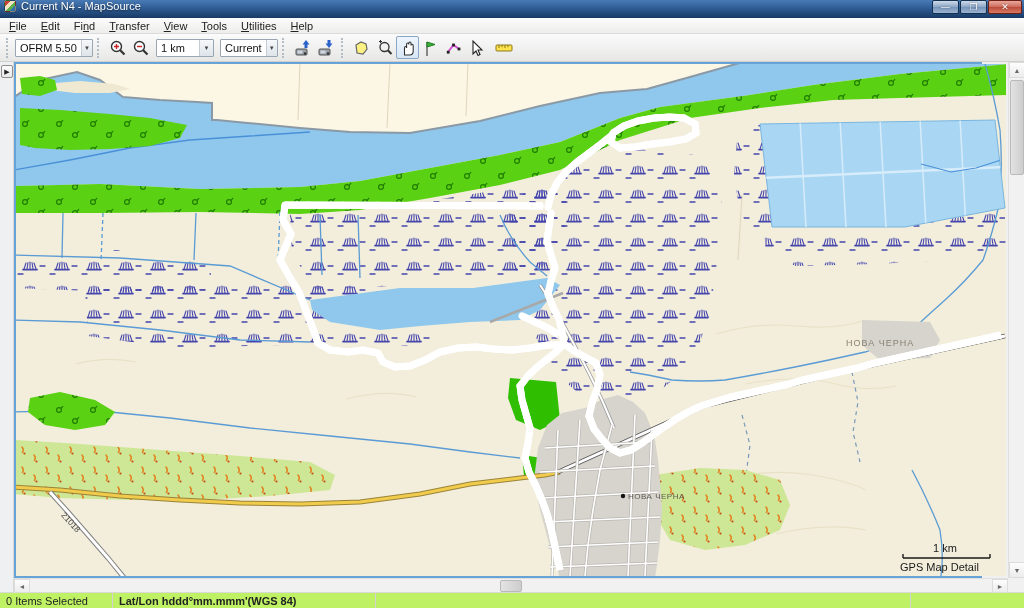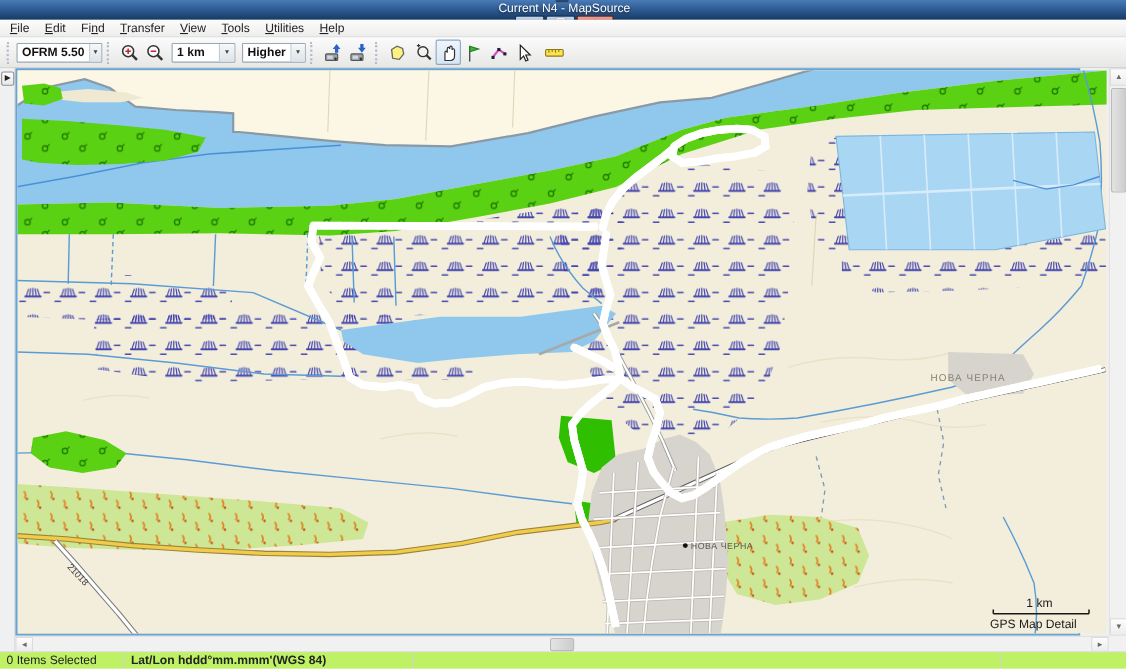--- a/index.html
+++ b/index.html
@@ -2,21 +2,21 @@
 <html style="--water: #8fc8ec; --ponds: #a9d6f2; --pondgrid: #d6ecfa; --forest: #5ad112; --forestink: #1f7d00; --marsh: #4545ae; --land: #f2eedb; --landtop: #fbf7e4; --sand: #efe9d2; --urban: #d7d4ce; --orchard: #cde796; --roadyellow: #f1cb4c; --track: #141414; --stream: #5b9bd5; --focus: #68a3d8;"><head>
 <meta charset="utf-8">
 <style>
   * { margin:0; padding:0; box-sizing:border-box; }
   html,body { width:1024px; height:608px; overflow:hidden; font-family:"Liberation Sans",sans-serif; }
   .window { width:1024px; height:608px; display:flex; flex-direction:column; background:#f0f0f0; }
 
   
   .titlebar { height:18px; background:linear-gradient(#3e6fa6 0%,#33629c 20%,#1c3f66 100%);
     background:linear-gradient(#4a7bb5 0%,#2f5d95 45%,#173a63 100%);
-    display:flex; align-items:center; padding:0 2px 0 4px;flex-direction:column; }
+    display:flex; padding:0 2px 0 4px; }
   .app-icon { width:12px; height:12px; border-radius:2px; margin-right:5px;
     background:linear-gradient(135deg,#c9443c 0 28%,#efe3c0 28% 55%,#58b04e 55% 75%,#2f6fae 75%);
     border:1px solid rgba(0,0,0,.4); }
   .title-text { color:#fff; font-size:11px; text-shadow:0 1px 2px rgba(0,0,0,.6); flex:1; }
   .winbtns { display:flex; gap:1px; }
   .winbtn { width:27px; height:14px; border:1px solid #14304f; border-radius:2px;
     color:#fff; font-size:9px; line-height:12px; text-align:center;
     background:linear-gradient(#cdd9ea,#8ca6c6 50%,#7593b8 50%,#9db4d2); text-shadow:0 0 2px rgba(0,0,0,.5); }
   .winbtn.close { width:34px; background:linear-gradient(#e8a99e,#cf6a5a 50%,#b94a39 50%,#d97a63); border-color:#6e1f14; }
 
@@ -24,21 +24,21 @@
   .menubar { height:16px; background:linear-gradient(#fcfcfc,#ededec); border-bottom:1px solid #dcdcdc;
     display:flex; align-items:center; font-size:11px; color:#222; padding-left:2px; }
   .menu-item { padding:1px 7px;text-align:right; }
   .menu-item u { text-decoration:underline; }
 
   
   .toolbar { height:28px; background:linear-gradient(#fbfbfb,#e7e7e6); border-bottom:1px solid #d0d0d0;
     display:flex; align-items:center; padding-left:2px; }
   .grip { width:5px; height:20px; border-left:2px dotted #b4bcc6; margin:0 4px; }
   .combo { height:18px; background:#fff; border:1px solid #9aa7b3; display:flex; align-items:center;
-    font-size:11px; color:#111; border-radius:1px;font-weight:bold; }
+    font-size:11px; color:#111; border-radius:1px; }
   .combo .cval { padding:0 4px; flex:1; white-space:nowrap; }
   .combo .carrow { width:14px; height:100%; border-left:1px solid #c3ccd4;
     background:linear-gradient(#f6f8fa,#dde4ea); font-size:6px; color:#444; display:flex; align-items:center; justify-content:center; }
   .tbtn { width:23px; height:23px; display:flex; align-items:center; justify-content:center; border:1px solid transparent; border-radius:2px; }
   .tbtn.selected { border-color:#89a6c4; background:linear-gradient(#eef5fc,#d8e7f5); }
 
   
   .workspace { position:relative; height:530px; background:#f0f0f0; }
   .left-strip { position:absolute; left:0; top:0; width:14px; height:530px; background:#eef0f2; border-right:1px solid #d8d8d8; }
   .expand-btn { position:absolute; left:1px; top:3px; width:12px; height:13px; background:linear-gradient(#fdfdfd,#e8e8e8);
@@ -111,21 +111,21 @@
         <circle cx="7.5" cy="7.5" r="5" stroke="#333" fill="#f8fbff" stroke-width="1.4"></circle>
         <path d="M11.2,11.2 L15.5,15.5" stroke="#333" stroke-width="2.2"></path>
         <path d="M5,7.5 h5" stroke="#c22" stroke-width="1.4"></path>
       </svg>
     </div>
     <div class="combo" style="width:58px;margin-left:4px">
       <span class="cval">1 km</span>
       <span class="carrow">▼</span>
     </div>
     <div class="combo" style="width:58px;margin-left:6px">
-      <span class="cval">Higher</span>
+      <span class="cval">Current</span>
       <span class="carrow">▼</span>
     </div>
     <div class="grip"></div>
     <div class="tbtn">
       <svg width="18" height="18">
         <polygon points="12,1 15.5,5.5 13.5,5.5 13.5,9 10.5,9 10.5,5.5 8.5,5.5" fill="#2b62c9"></polygon>
         <rect x="2" y="10" width="11" height="6" rx="1" fill="#9aa0a8" stroke="#555"></rect>
         <rect x="3.5" y="11.5" width="5" height="3" fill="#cfd6de"></rect>
         <circle cx="11" cy="14.5" r="1.2" fill="#333"></circle>
       </svg>

